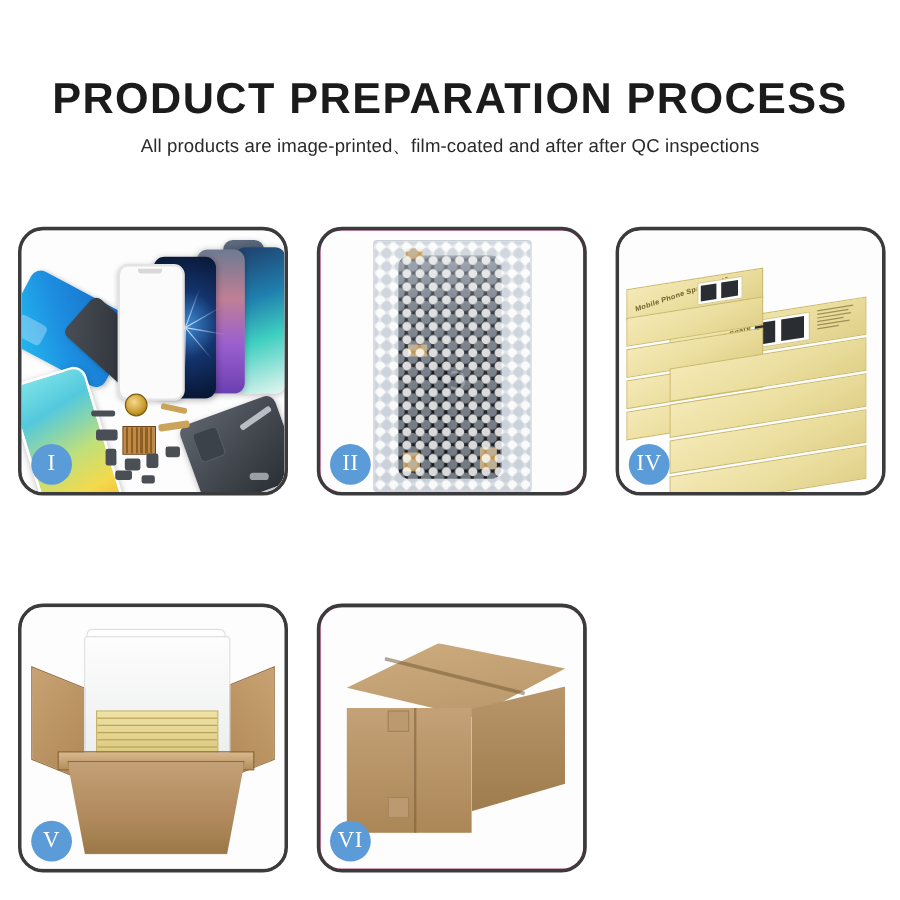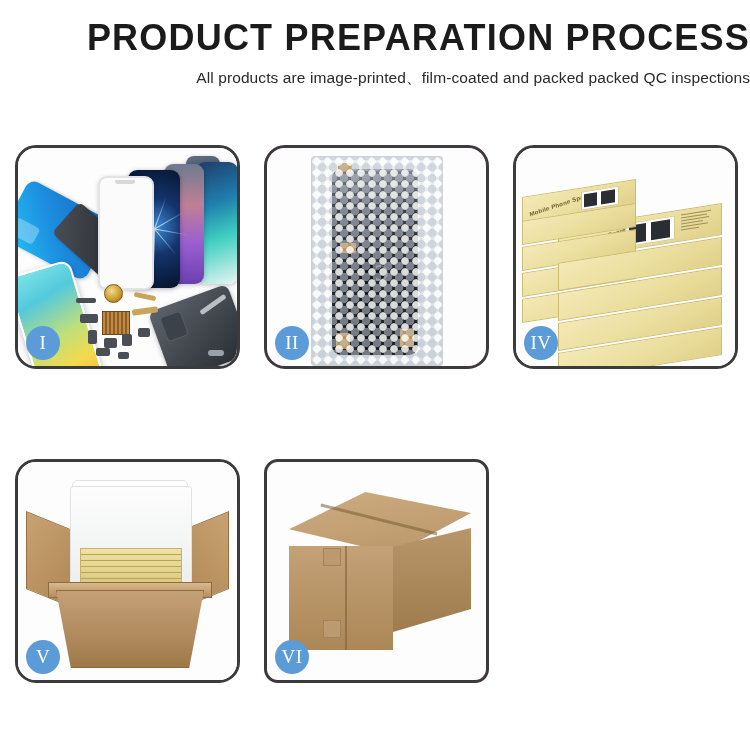--- a/index.html
+++ b/index.html
@@ -6,21 +6,21 @@
   body{
     width:750px;height:750px;
     background:#ffffff;
     font-family:"Liberation Sans", sans-serif;
     overflow:hidden;
     position:relative;
   }
   .page{width:750px;height:750px;position:relative;}
 
   
-  .header{padding-top:19px;text-align:right;}
+  .header{padding-top:19px;text-align:center;margin-top:44px;}
   .title{
     font-size:36px;
     font-weight:700;
     letter-spacing:1.2px;
     color:#1b1b1b;
     line-height:1.05;
     white-space:nowrap;
   }
   .subtitle{
     margin-top:11px;
@@ -245,41 +245,41 @@
     border:1px solid #e0e1e2;border-radius:3px;}
   .foamlid5{position:absolute;left:54px;top:18px;width:114px;height:66px;
     background:linear-gradient(180deg,#ffffff,#f0f1f2);
     border:1px solid #e0e1e2;border-radius:5px;}
   .yellowpile{position:absolute;left:62px;top:86px;width:100px;height:38px;
     background:linear-gradient(180deg,#efe2a6,#d9c77d);
     border:1px solid #c6b268;overflow:hidden;}
   .yellowpile i{position:absolute;left:0;width:100%;height:1px;background:#b9a355;}
 
   
-  .p6{background:#be185d;border-radius:14px;}
+  .p6{background:#be185d;}
   .c6top{position:absolute;left:22px;top:30px;width:182px;height:62px;
     background:linear-gradient(170deg,#cdac80,#b8966a);
     clip-path:polygon(42% 0,100% 34%,58% 100%,0 60%);
     border:0;}
   .c6front{position:absolute;left:22px;top:84px;width:104px;height:104px;
     background:linear-gradient(180deg,#c4a177,#ab8757);}
   .c6side{position:absolute;left:126px;top:66px;width:78px;height:104px;
     background:linear-gradient(180deg,#b8966a,#9e7c4d);
     clip-path:polygon(0 18%,100% 0,100% 78%,0 100%);}
   .c6seam{position:absolute;background:rgba(120,92,55,.55);}
   .c6tape{position:absolute;background:#bb9a70;border:1px solid #a4835a;}
 </style>
 </head>
 <body>
 
 <div class="page">
 
   <div class="header">
     <div class="title">PRODUCT PREPARATION PROCESS</div>
-    <div class="subtitle">All products are image-printed、film-coated and packed packed QC inspections</div>
+    <div class="subtitle">All products are image-printed、film-coated and after after QC inspections</div>
   </div>
 
   <div class="grid">
 
     <div class="panel p1">
       <div class="photo">
         <div class="ph ph-a"></div>
         <div class="ph ph-b"></div>
         <div class="ph ph-f"></div>
         <div class="ph ph-g"></div>

